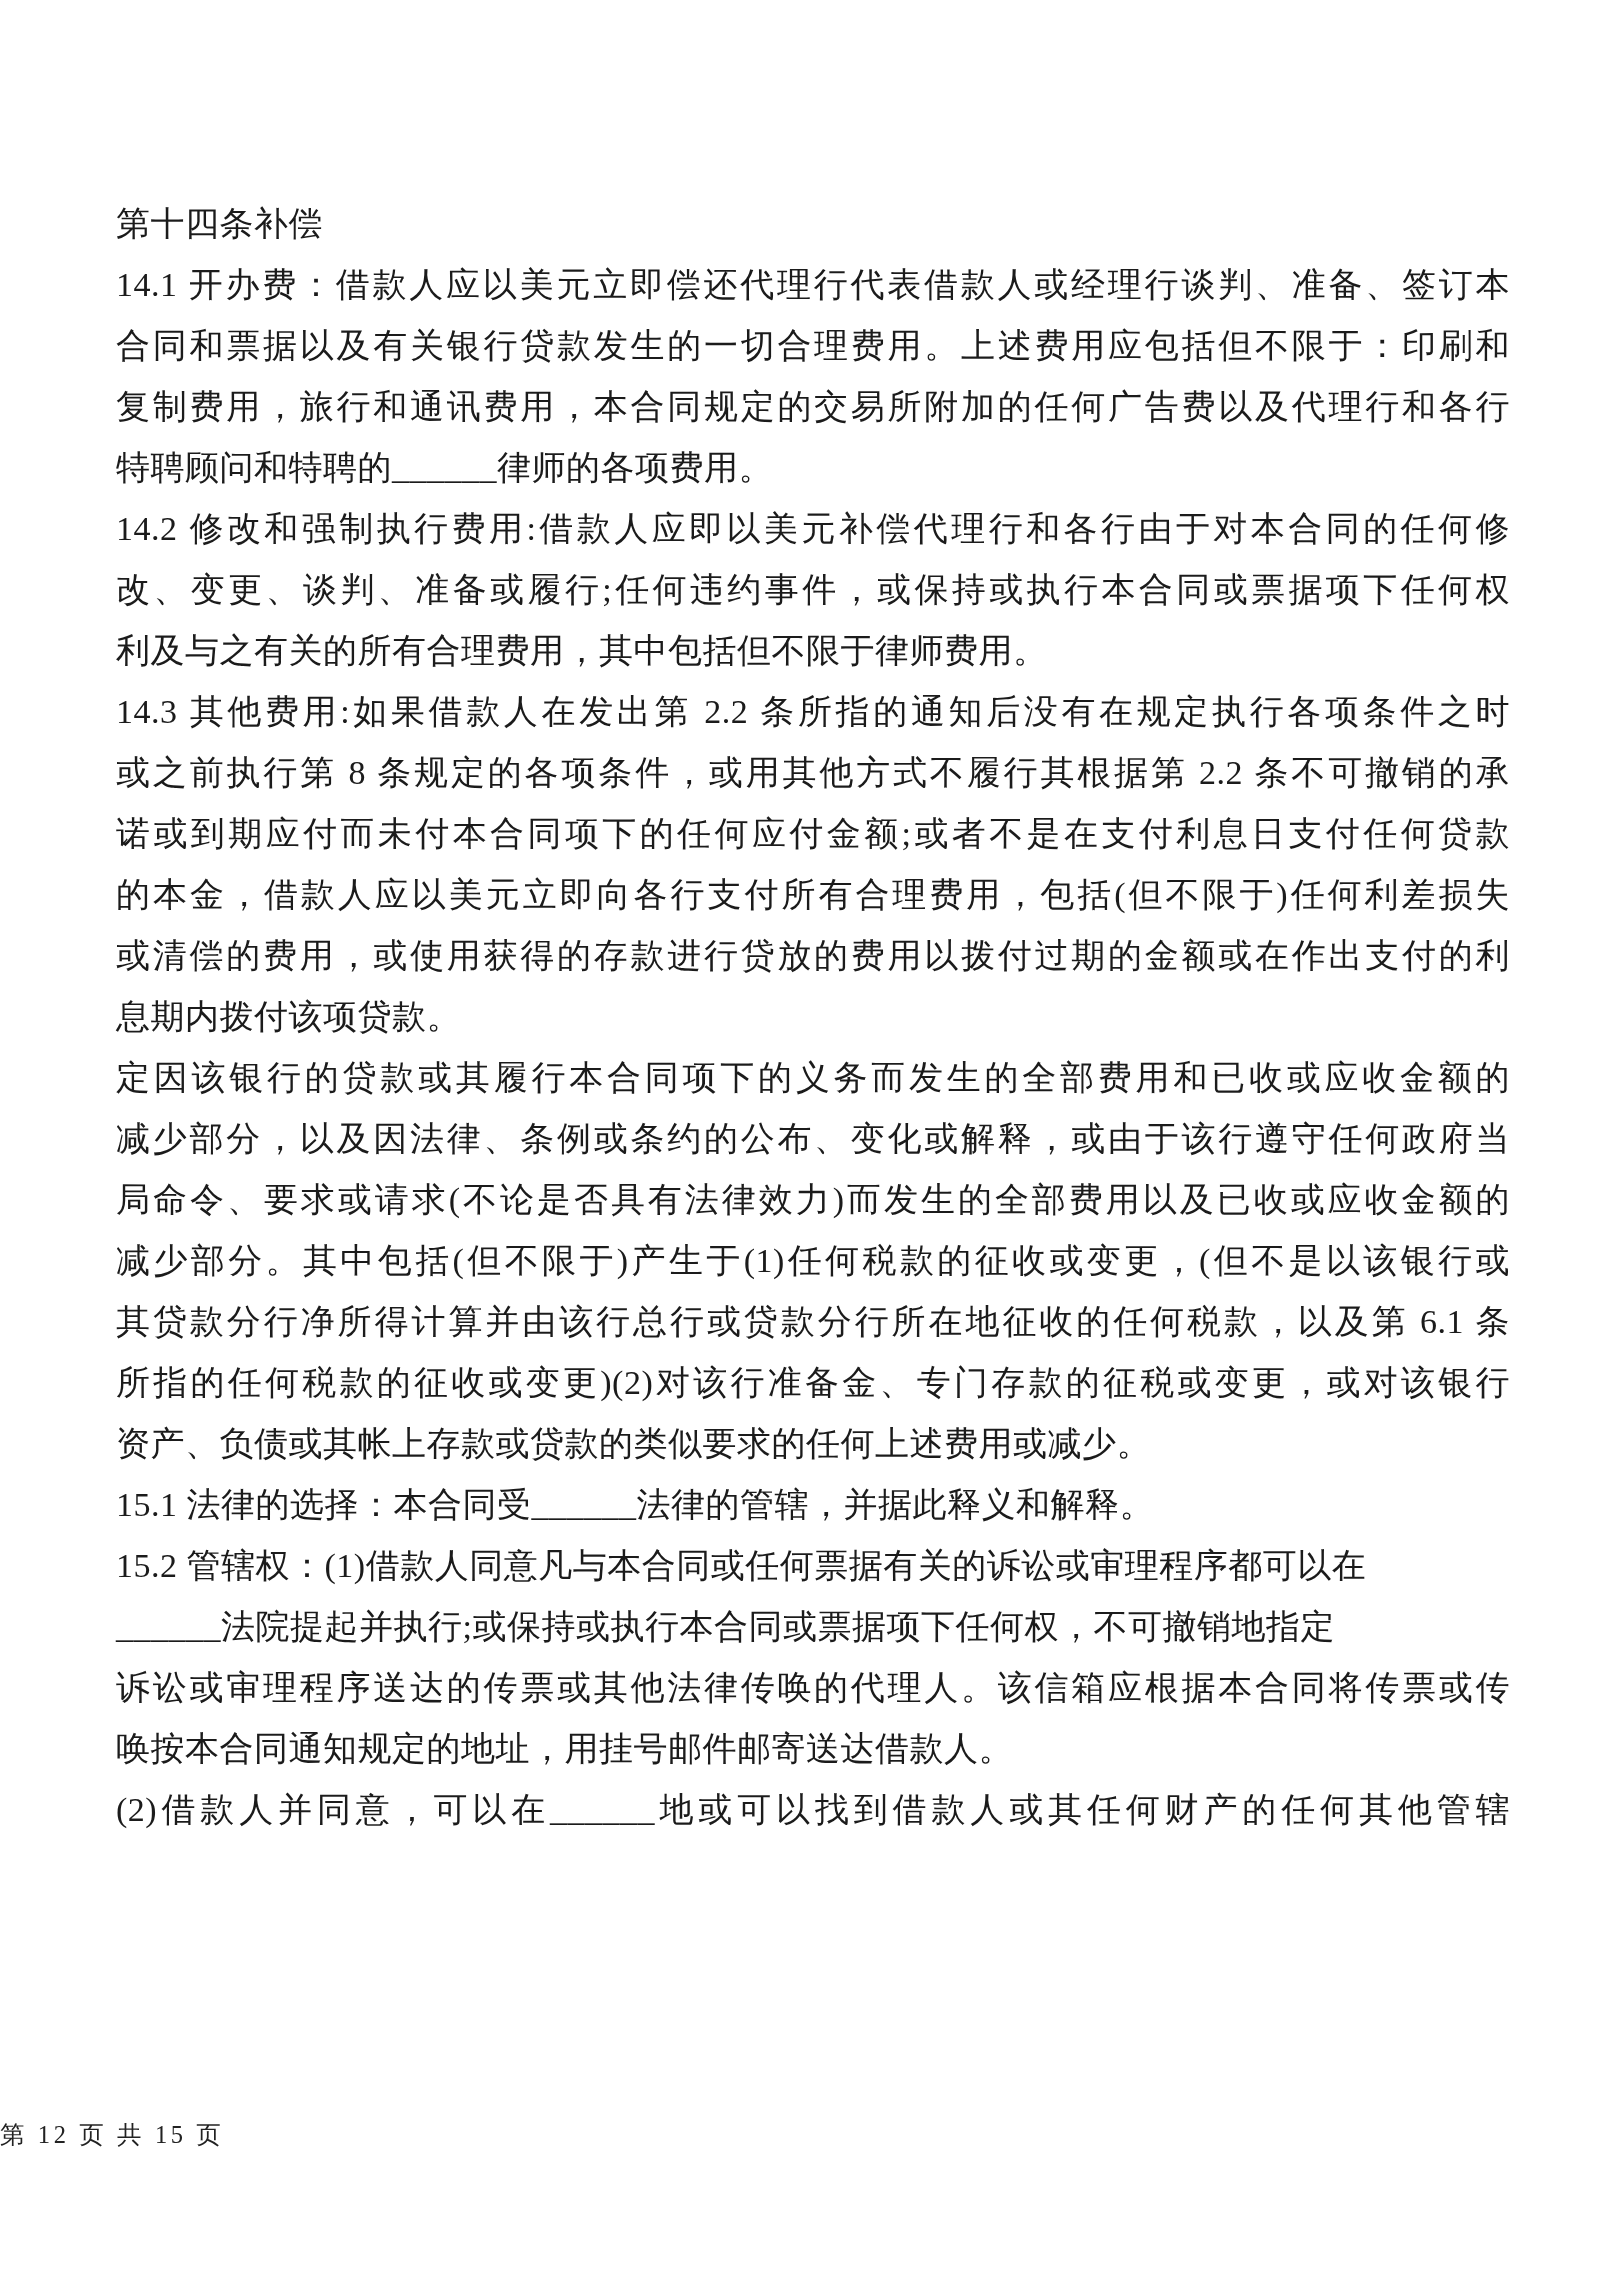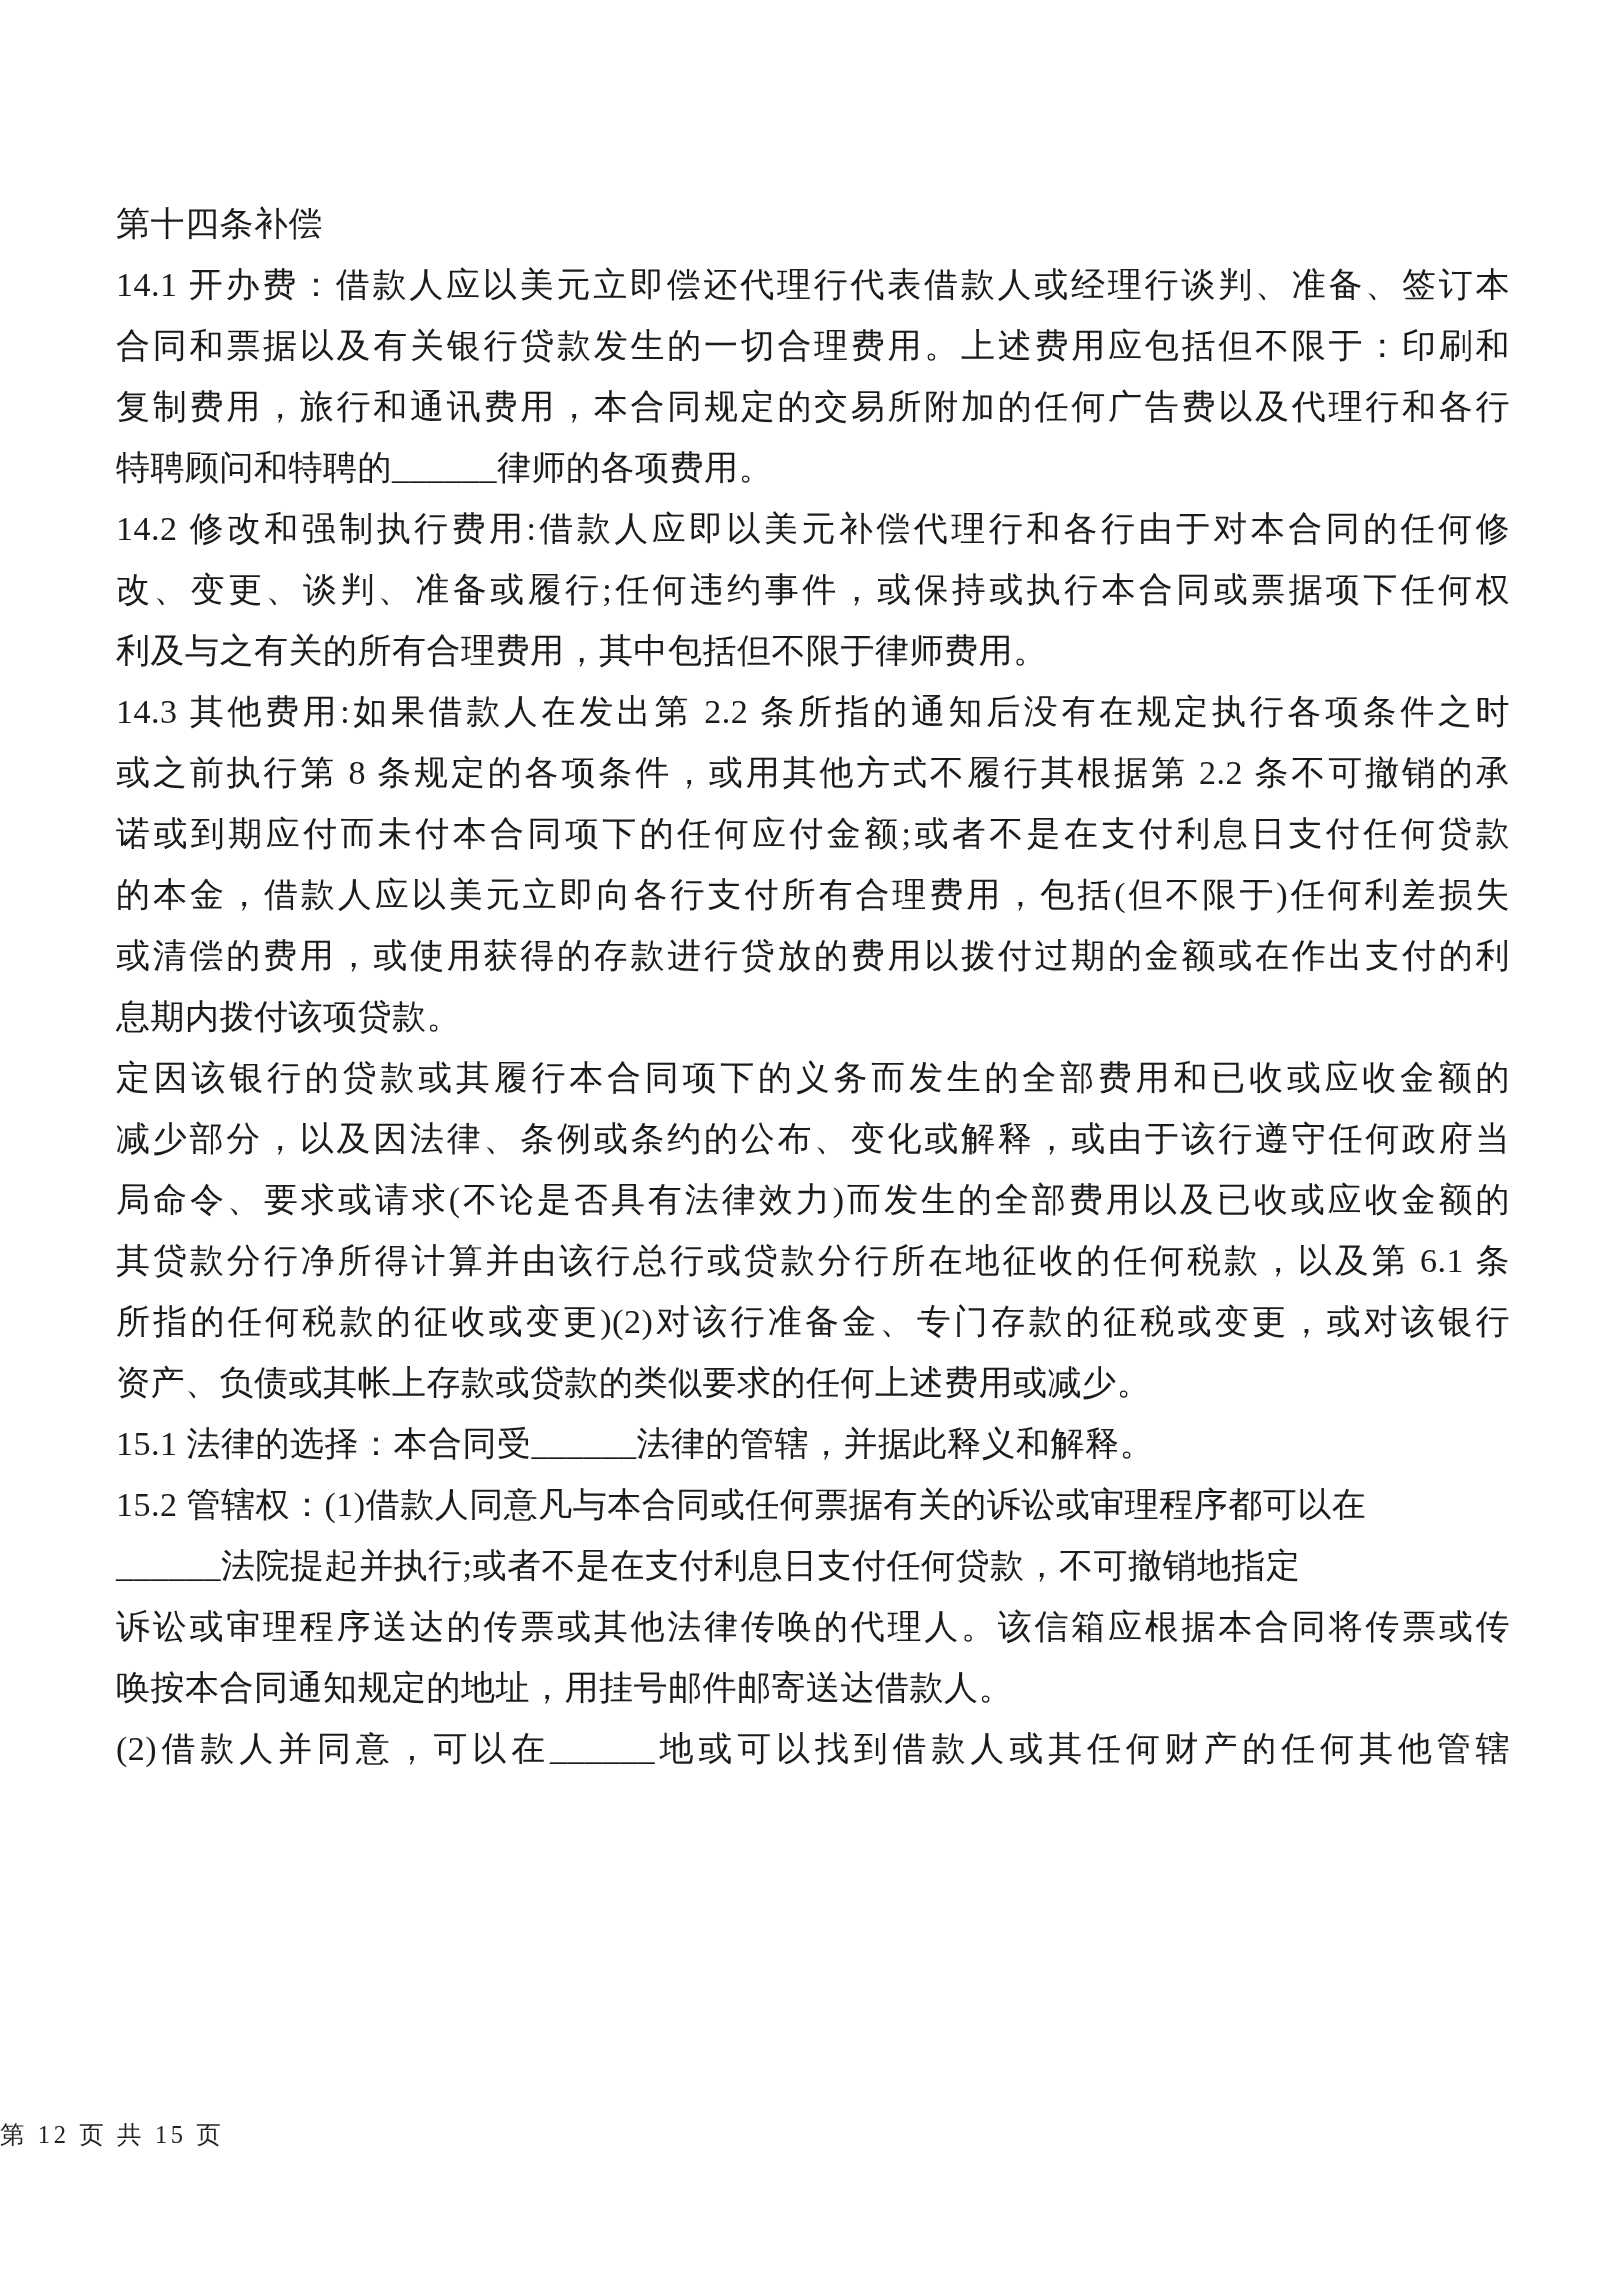--- a/index.html
+++ b/index.html
@@ -70,30 +70,31 @@
         <div class="line just">或之前执行第 8 条规定的各项条件，或用其他方式不履行其根据第 2.2 条不可撤销的承</div>
         <div class="line just">诺或到期应付而未付本合同项下的任何应付金额;或者不是在支付利息日支付任何贷款</div>
         <div class="line just">的本金，借款人应以美元立即向各行支付所有合理费用，包括(但不限于)任何利差损失</div>
         <div class="line just">或清偿的费用，或使用获得的存款进行贷放的费用以拨付过期的金额或在作出支付的利</div>
         <div class="line">息期内拨付该项贷款。</div>
       </div>
       <div class="block">
         <div class="line just">定因该银行的贷款或其履行本合同项下的义务而发生的全部费用和已收或应收金额的</div>
         <div class="line just">减少部分，以及因法律、条例或条约的公布、变化或解释，或由于该行遵守任何政府当</div>
         <div class="line just">局命令、要求或请求(不论是否具有法律效力)而发生的全部费用以及已收或应收金额的</div>
+        <div class="line just">减少部分。其中包括(但不限于)产生于(1)任何税款的征收或变更，(但不是以该银行或</div>
         <div class="line just">其贷款分行净所得计算并由该行总行或贷款分行所在地征收的任何税款，以及第 6.1 条</div>
         <div class="line just">所指的任何税款的征收或变更)(2)对该行准备金、专门存款的征税或变更，或对该银行</div>
         <div class="line">资产、负债或其帐上存款或贷款的类似要求的任何上述费用或减少。</div>
       </div>
       <div class="block">
         <div class="line">15.1 法律的选择：本合同受______法律的管辖，并据此释义和解释。</div>
       </div>
       <div class="block">
         <div class="line">15.2 管辖权：(1)借款人同意凡与本合同或任何票据有关的诉讼或审理程序都可以在</div>
-        <div class="line">______法院提起并执行;或者不是在支付利息日支付任何贷款，不可撤销地指定</div>
+        <div class="line">______法院提起并执行;或保持或执行本合同或票据项下任何权，不可撤销地指定</div>
         <div class="line just">诉讼或审理程序送达的传票或其他法律传唤的代理人。该信箱应根据本合同将传票或传</div>
         <div class="line">唤按本合同通知规定的地址，用挂号邮件邮寄送达借款人。</div>
       </div>
       <div class="block">
         <div class="line just">(2)借款人并同意，可以在______地或可以找到借款人或其任何财产的任何其他管辖</div>
       </div>
     </div>
   <div class="footer">
     <span>第 12 页 共 15 页</span>
   </div>

